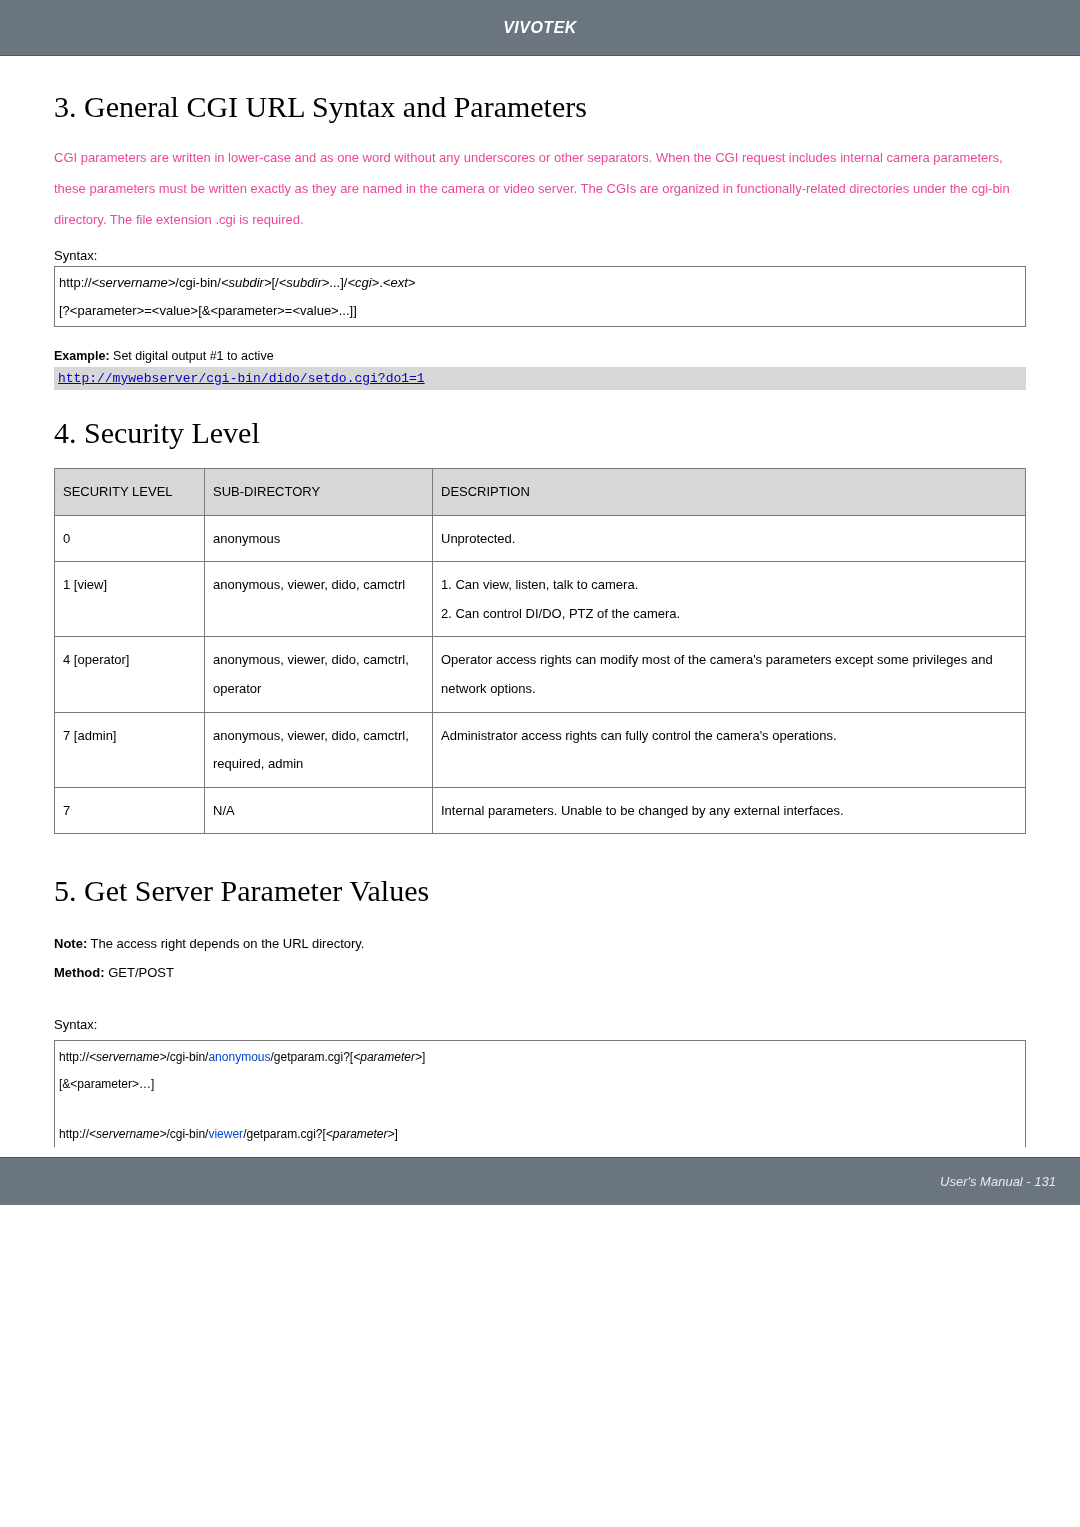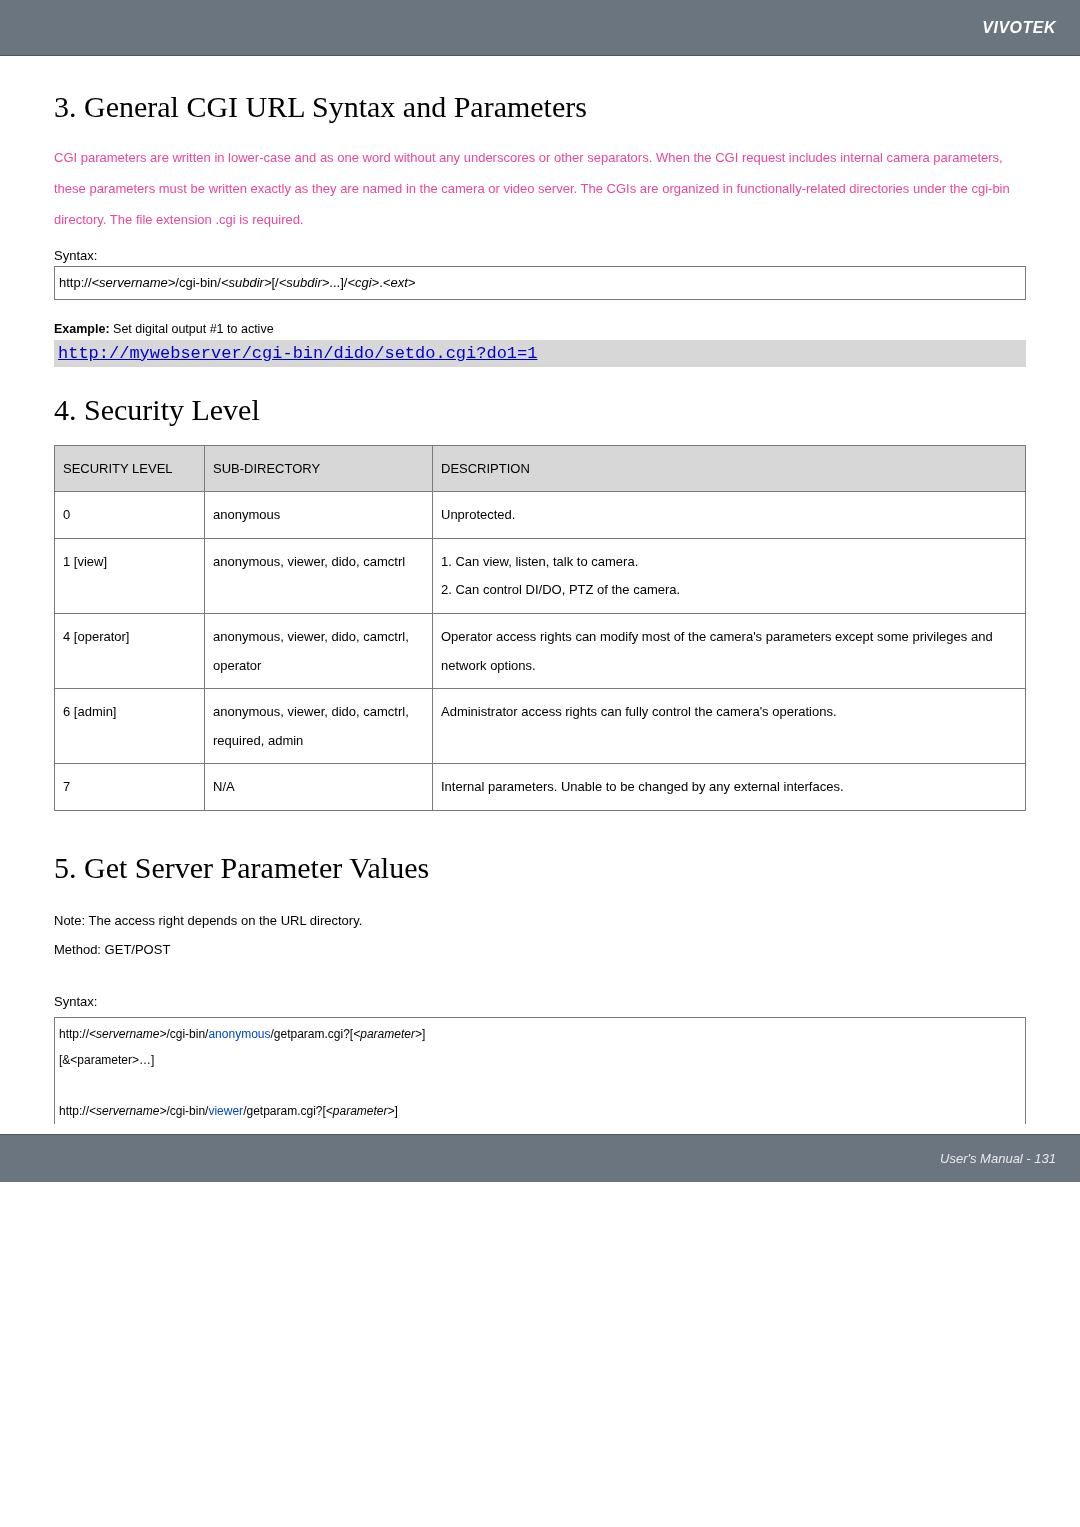--- a/index.html
+++ b/index.html
@@ -7,21 +7,21 @@
   font-family: Verdana, Tahoma, sans-serif;
   background: #fff;
   color: #000;
   width: 1080px;
 }
 .header-bar {
   height: 56px;
   background: #6a7580;
   display: flex;
   align-items: center;
-  justify-content: flex-end;
+  justify-content: center;
   padding: 0 24px;
   border-bottom: 1px solid #4d5760;
 }
 .brand {
   color: #fff;
   font-style: italic;
   font-weight: bold;
   font-size: 16px;
   letter-spacing: 0.5px;
 }
@@ -59,21 +59,21 @@
 .example-line {
   font-size: 12.5px;
   margin-top: 22px;
   margin-bottom: 4px;
 }
 .example-line .bold { font-weight: bold; }
 .link-box {
   background: #d7d7d7;
   padding: 4px 4px;
   font-family: "Courier New", Courier, monospace;
-  font-size: 17px;
+  font-size: 13px;
   margin-bottom: 10px;
 }
 .link-box a {
   color: #0000cc;
   text-decoration: underline;
 }
 table.sec-table {
   width: 100%;
   border-collapse: collapse;
   font-size: 13px;
@@ -89,21 +89,21 @@
 table.sec-table th {
   background: #d7d7d7;
   font-weight: normal;
 }
 table.sec-table .col1 { width: 150px; }
 table.sec-table .col2 { width: 228px; }
 .note-block {
   font-size: 13px;
   line-height: 2.2;
 }
-.note-block .bold { font-weight: normal; }
+.note-block .bold { font-weight: bold; }
 .syntax-box2 {
   border: 1px solid #7a7a7a;
   border-bottom: none;
   font-size: 12px;
   padding: 3px 4px 0 4px;
   line-height: 2.2;
   margin-top: 4px;
 }
 .syntax-box2 .italic { font-style: italic; }
 .syntax-box2 .blue { color: #0046cc; }
@@ -132,20 +132,21 @@
   <h2 class="section-title">3. General CGI URL Syntax and Parameters</h2>
 
   <p class="body-text">CGI parameters are written in lower-case and as one word without any underscores or other separators. When the CGI request includes internal camera parameters, these parameters must be written exactly as they are named in the camera or video server. The CGIs are organized in functionally-related directories under the cgi-bin directory. The file extension .cgi is required.</p>
 
   <p class="syntax-label">Syntax:</p>
 
   <div class="code-box">
     <div>
       <span>http://</span><span class="italic">&lt;servername&gt;</span><span>/cgi-bin/</span><span class="italic">&lt;subdir&gt;</span><span>[/</span><span class="italic">&lt;subdir&gt;</span><span>...]/</span><span class="italic">&lt;cgi&gt;</span><span>.</span><span class="italic">&lt;ext&gt;</span>
     </div>
+    <div>[?&lt;parameter&gt;=&lt;value&gt;[&amp;&lt;parameter&gt;=&lt;value&gt;...]]</div>
   </div>
 
   <p class="example-line">
     <span class="bold">Example:</span><span> Set digital output #1 to active</span>
   </p>
   <div class="link-box">
     <a href="#">http://mywebserver/cgi-bin/dido/setdo.cgi?do1=1</a>
   </div>
 
   <h2 class="section-title h-sec4">4. Security Level</h2>
@@ -169,21 +170,21 @@
         <td>anonymous, viewer, dido, camctrl</td>
         <td style="white-space:pre-line">1. Can view, listen, talk to camera.
 2. Can control DI/DO, PTZ of the camera.</td>
       </tr>
       <tr>
         <td>4 [operator]</td>
         <td>anonymous, viewer, dido, camctrl, operator</td>
         <td>Operator access rights can modify most of the camera's parameters except some privileges and network options.</td>
       </tr>
       <tr>
-        <td>6 [admin]</td>
+        <td>7 [admin]</td>
         <td>anonymous, viewer, dido, camctrl, required, admin</td>
         <td>Administrator access rights can fully control the camera's operations.</td>
       </tr>
       <tr>
         <td>7</td>
         <td>N/A</td>
         <td>Internal parameters. Unable to be changed by any external interfaces.</td>
       </tr>
     </tbody>
   </table>

